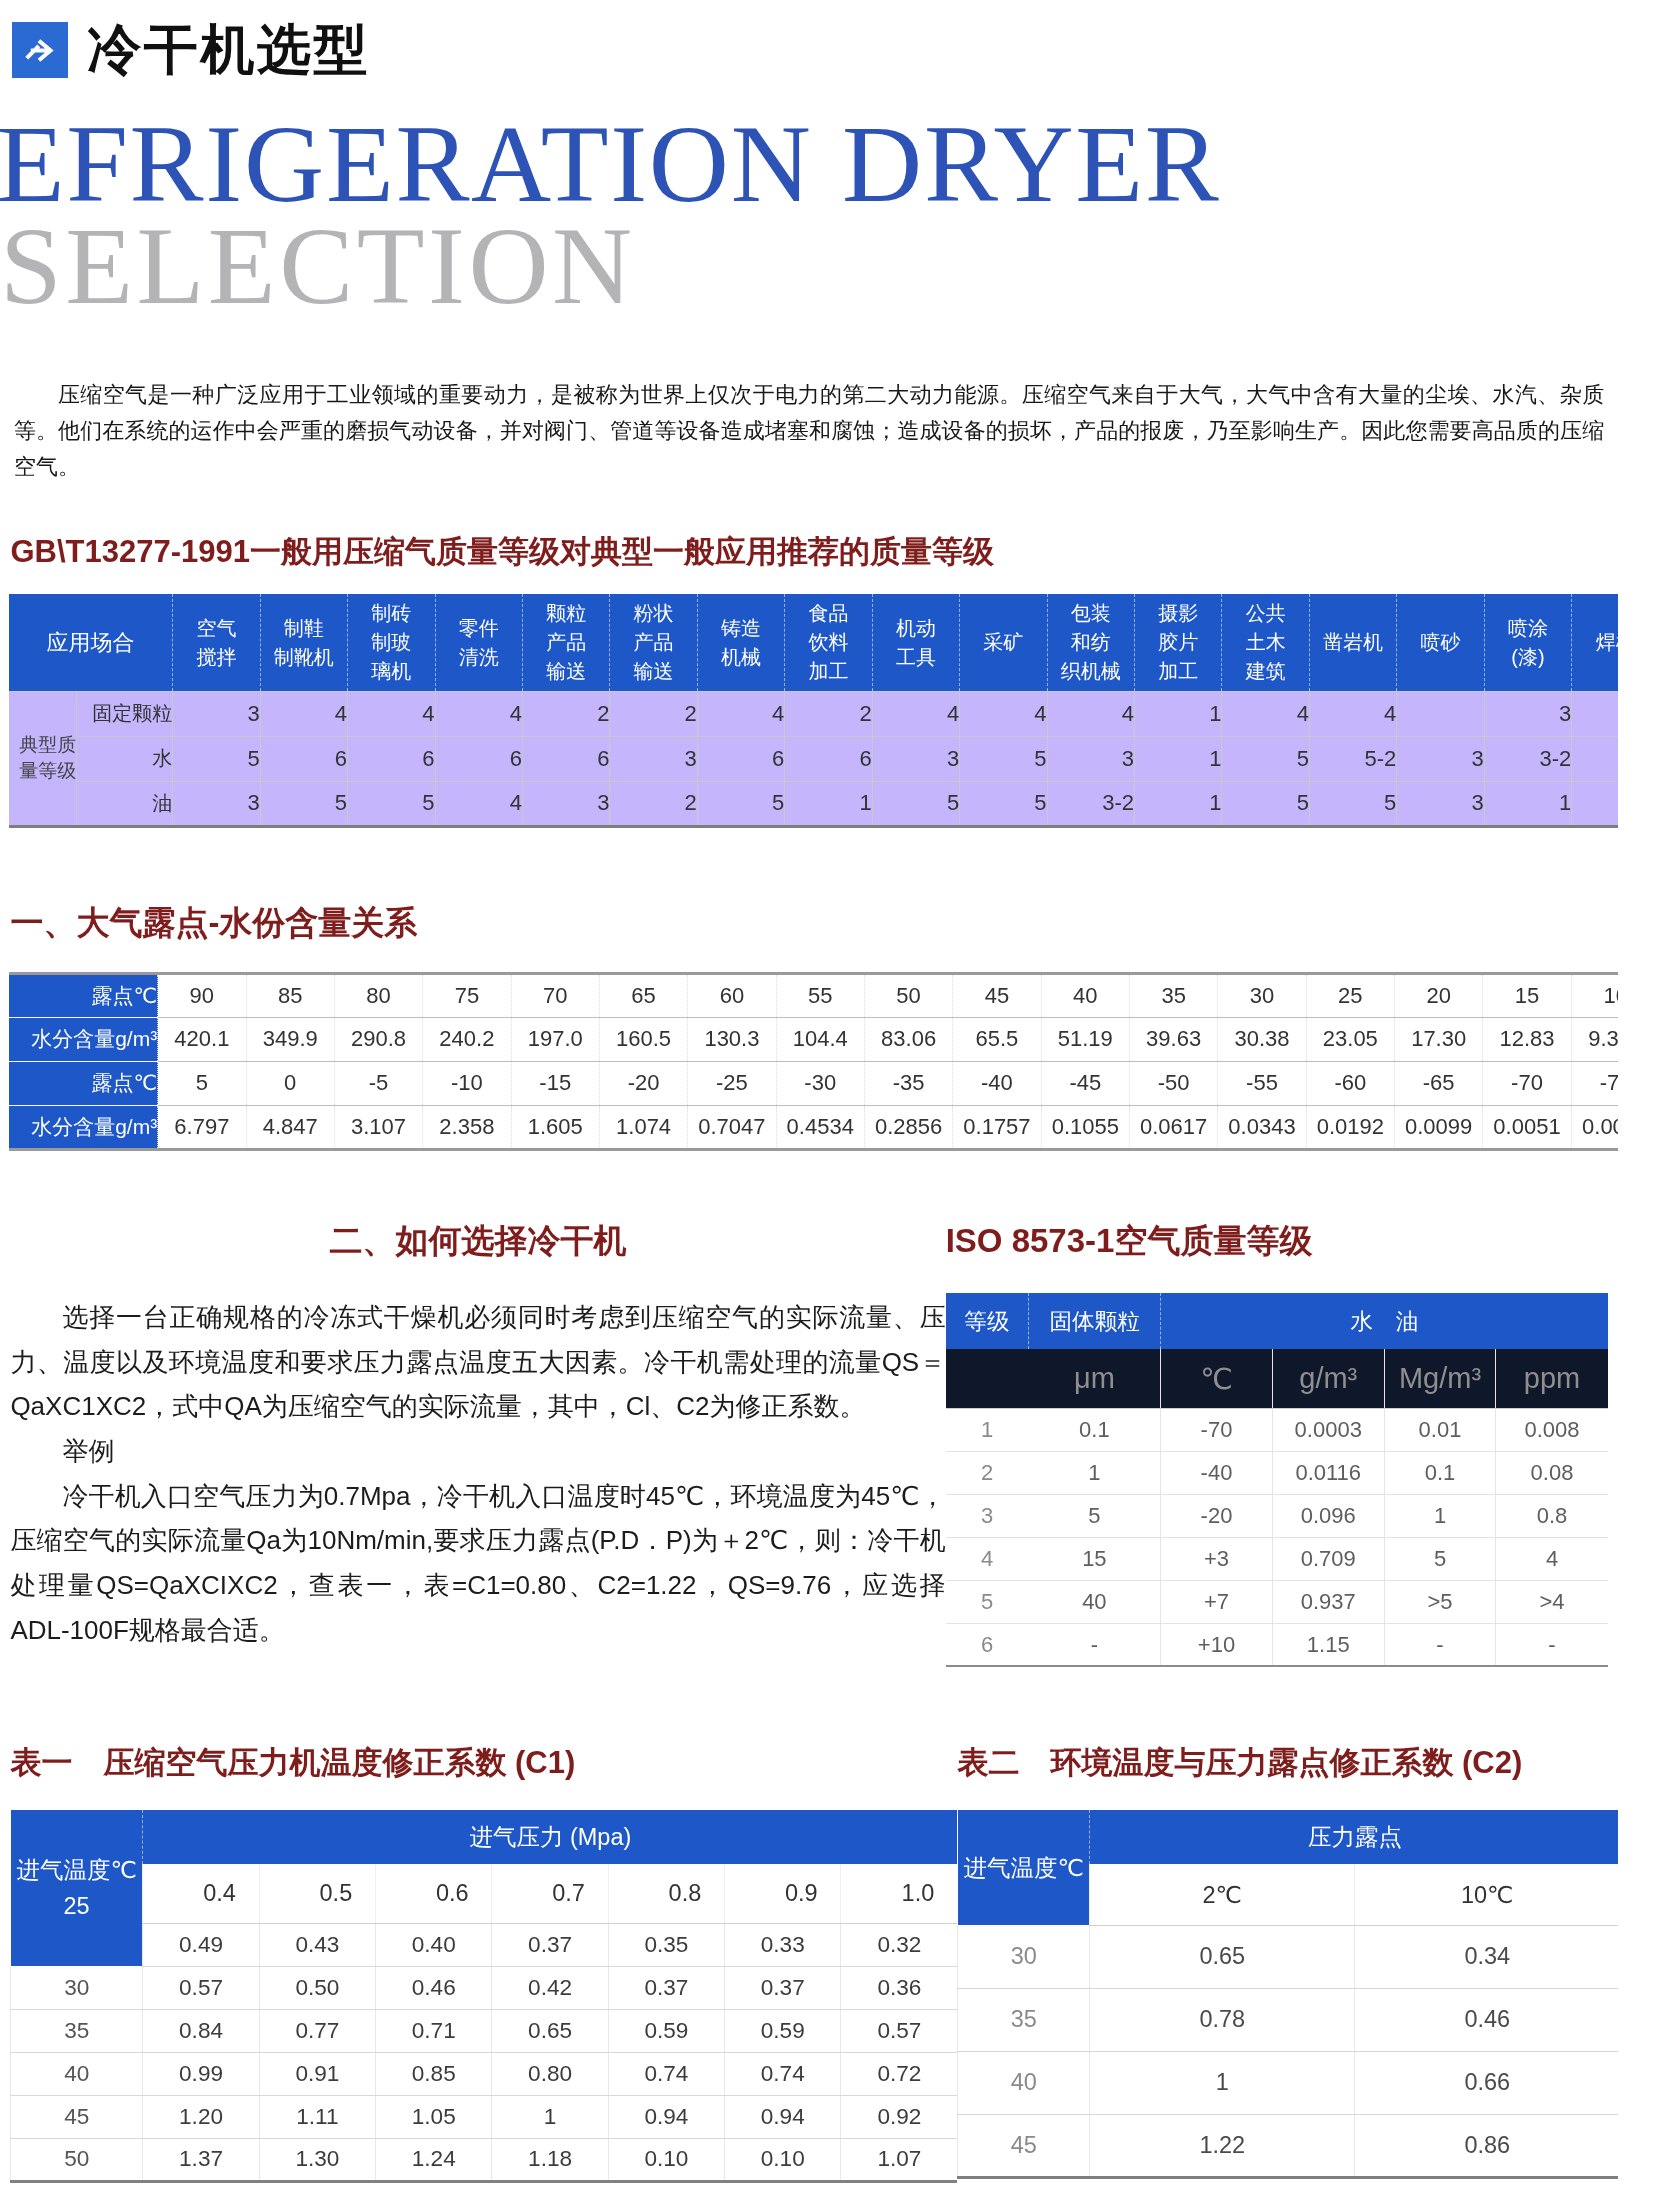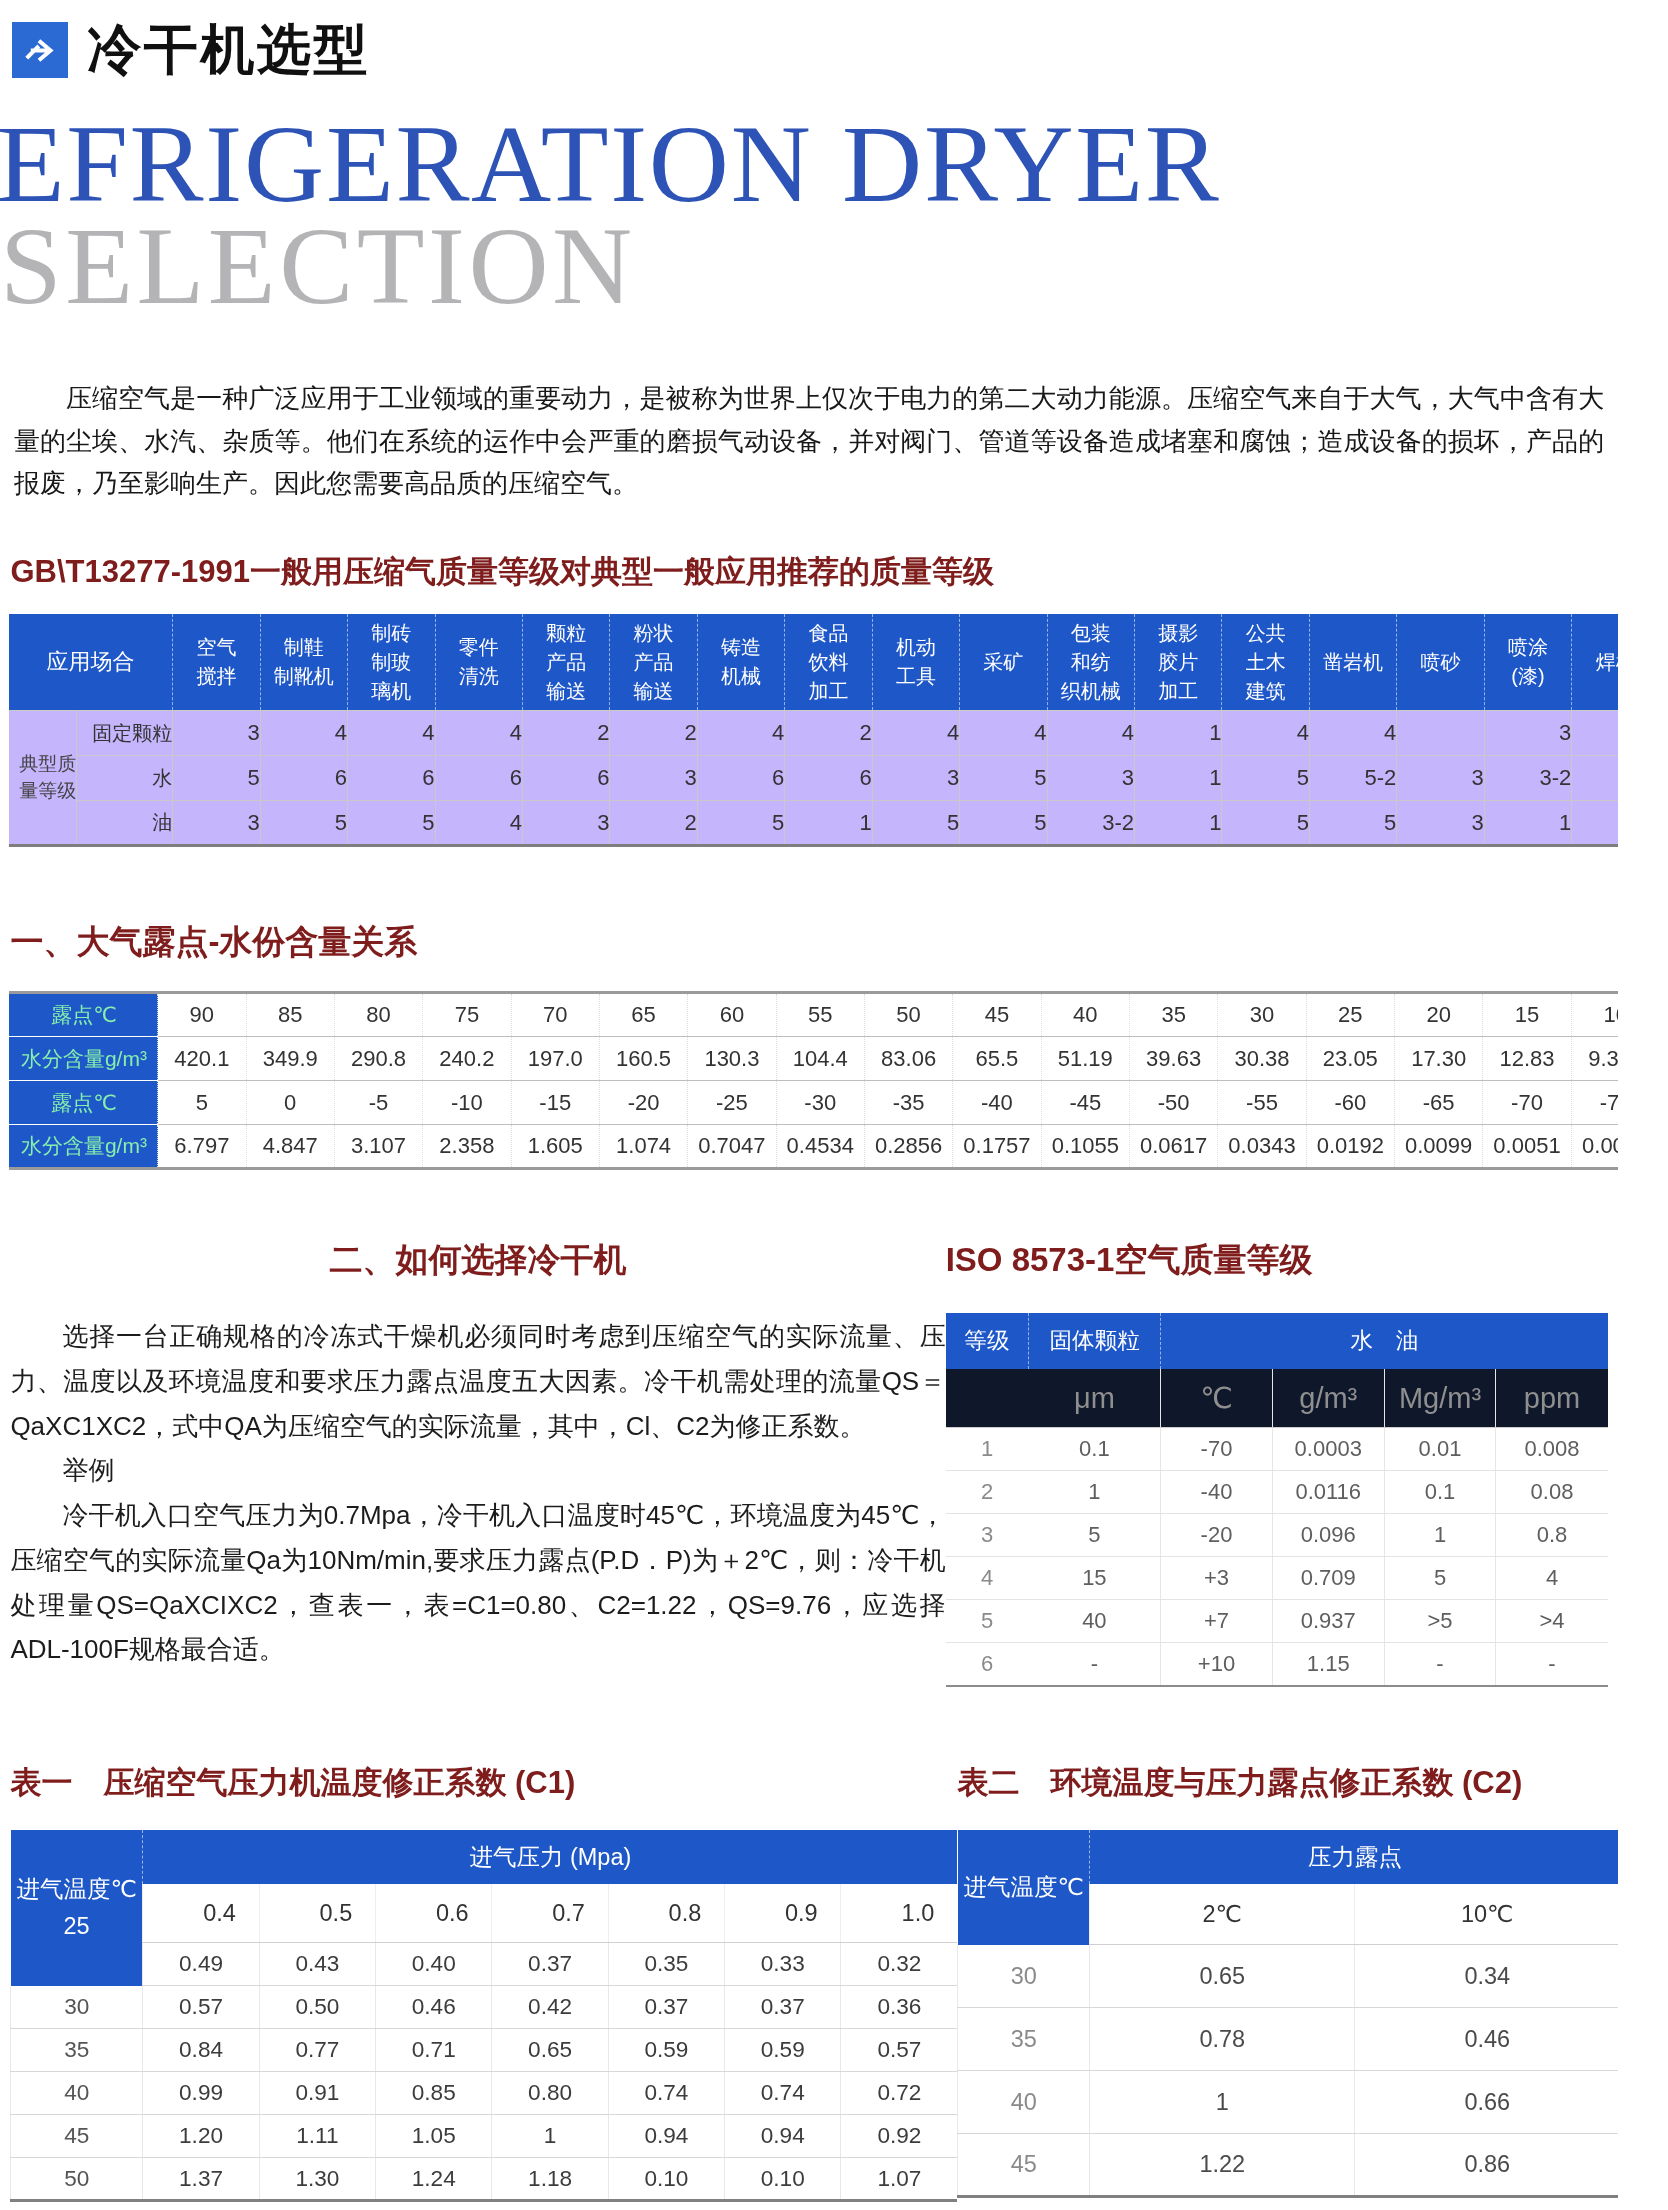--- a/index.html
+++ b/index.html
@@ -15,40 +15,40 @@
     font-family:"Liberation Sans","DejaVu Sans",sans-serif;color:#222;
     padding:8.7px 8.7px 0 8.7px;position:relative;
   }
   
   .hdr-row{display:flex;align-items:center;gap:19px;margin:5.2px 0 0 3.5px;}
   .hdr-icon{width:56px;height:56px;background:var(--icon-blue);display:flex;align-items:center;justify-content:center;flex:0 0 auto;}
   .title-cn{font-size:54px;font-weight:700;color:#101010;letter-spacing:2.6px;}
   .title-en1{font-family:"Liberation Serif","DejaVu Serif",serif;font-size:111px;line-height:1.05;color:var(--title-blue);letter-spacing:1.7px;white-space:nowrap;margin:19px 0 0 -12px;}
   .title-en2{font-family:"Liberation Serif","DejaVu Serif",serif;font-size:111px;line-height:1.0;color:var(--title-gray);letter-spacing:3.5px;white-space:nowrap;margin:-12px 0 0 -8.7px;}
   
-  .intro{margin:56px 5.2px 0 5.2px;font-size:26px;line-height:1.62;color:#181818;text-indent:2em;text-align:justify;}
+  .intro{margin:56px 5.2px 0 5.2px;font-size:22px;line-height:1.62;color:#181818;text-indent:2em;text-align:justify;}
   
   .sec-title{font-size:31px;font-weight:700;color:#7f1d1d;}
   
   table{border-collapse:collapse;table-layout:fixed;}
   th,td{text-align:center;vertical-align:middle;}
   th.blue{background:var(--hdr-blue);color:#fff;font-weight:500;border-right:0.9px dashed rgba(255,255,255,.55);}
   th.blue:last-child{border-right:none;}
   
   .gb-title{margin:47px 0 21px 1.7px;}
   #gb-table{width:1651px;border-bottom:3.5px solid #7e7e7e;}
   #gb-table th.blue{height:97px;font-size:20px;line-height:1.45;white-space:pre-line;padding:3.5px 0.9px;}
   #gb-table th.corner{font-size:22px;}
   #gb-table td{height:45px;font-size:22px;color:#333;border:0.9px solid #c9c9c9;background:#c4b5fd;text-align:right;}
   #gb-table td.rowgroup{font-size:19px;color:#444;white-space:pre-line;line-height:1.4;border-left:none;}
   #gb-table td.sublabel{font-size:20px;}
   
   .dew-title{margin:73px 0 26px 1.7px;font-size:33px;}
   #dew-table{width:1651px;border-top:3.5px solid #9a9a9a;border-bottom:3.5px solid #9a9a9a;}
-  #dew-table th{background:var(--hdr-blue);color:#86efac;font-size:21px;font-weight:500;height:44px;text-align:center;padding-left:2px;border-bottom:1.7px solid #fff;}
+  #dew-table th{background:var(--hdr-blue);color:#ffffff;font-size:21px;font-weight:500;height:44px;text-align:right;padding-left:2px;border-bottom:1.7px solid #fff;}
   #dew-table td{font-size:22px;color:#333;height:44px;border-bottom:0.9px solid #bdbdbd;border-left:0.9px dotted #ddd;}
   
   .two-col{display:flex;justify-content:space-between;margin:68px 1.7px 0 1.7px;}
   .col-left{width:966px;}
   .col-left .sec-title{font-size:33px;text-align:center;}
   .body-par{font-size:26px;line-height:1.72;color:#1c1c1c;text-align:justify;}
   .body-par.indent{text-indent:2em;}
   .col-left .body-par:first-of-type{margin-top:31px;}
   .col-right{width:662px;}
   .iso-title{font-size:33px;margin-bottom:29.5px;}

